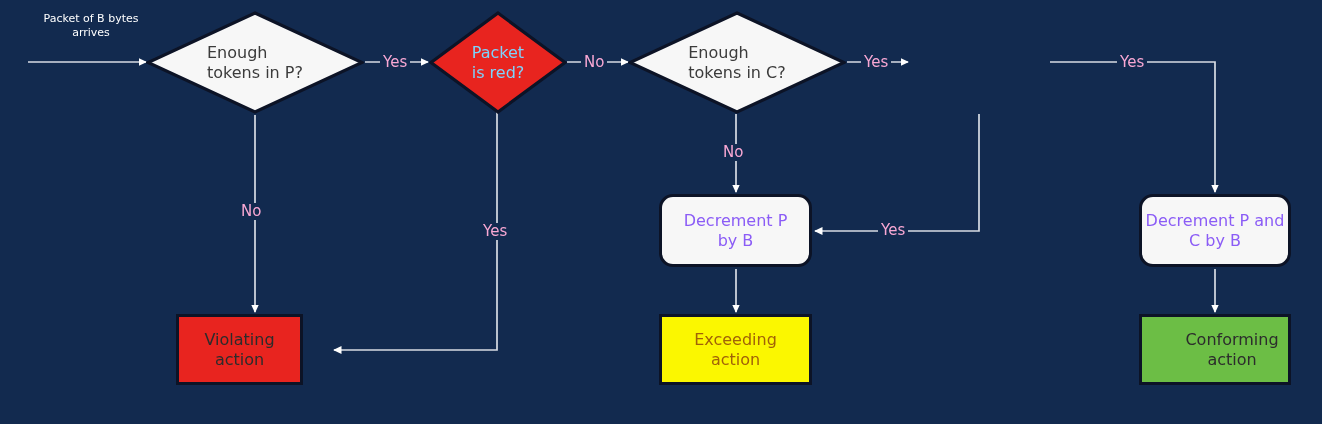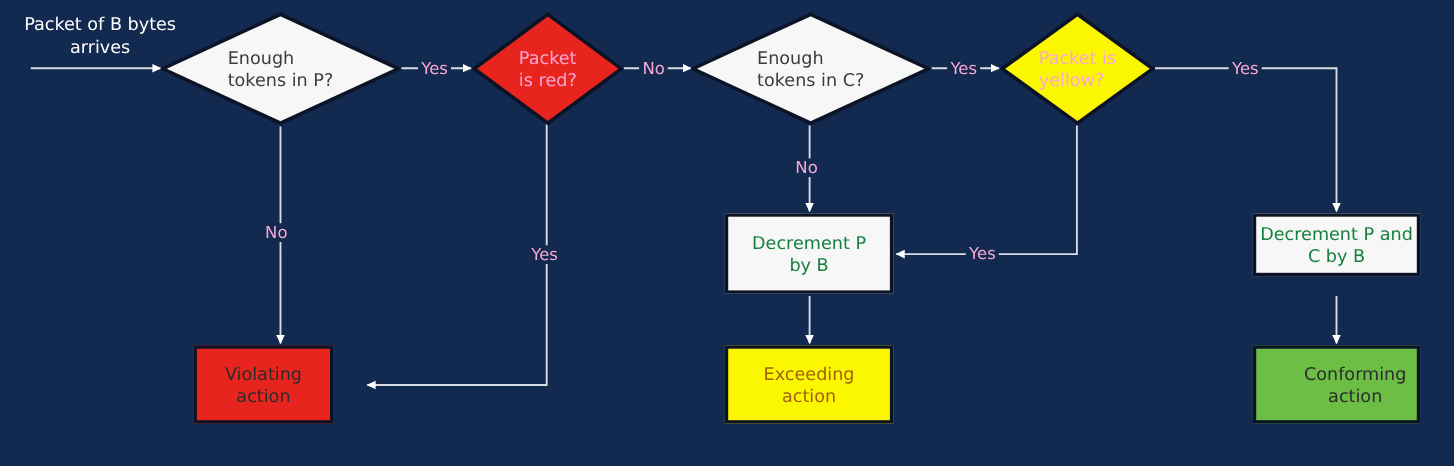--- a/index.html
+++ b/index.html
@@ -30,58 +30,58 @@
     justify-content: center;
     text-align: center;
     line-height: 1.25;
   }
   
   .rect {
     border: 3px solid #0c1326;
     font-size: 16px;
     color: #3b3b3b;
   }
-  .rect.white  { background: #f7f7f7; color: #15803d; }
+  .rect.white  { background: #f7f7f7; color: #8b5cf6; border-radius: 14px; }
   .rect.red    { background: #e8241f; color: #2c2c2c; }
   .rect.yellow { background: #fbf700; color: #a16207; }
   .rect.green  { background: #6cbe45; color: #2c2c2c; padding-left: 34px; }
 
   
   .diamond-wrap { position: absolute; }
   .diamond-wrap svg { display: block; }
   .diamond-label {
     position: absolute;
     left: 0; top: 0;
     width: 100%; height: 100%;
     display: flex;
     align-items: center;
     justify-content: center;
     text-align: left;
     font-size: 16px;
     line-height: 1.25;
     color: #3b3b3b;
     pointer-events: none;
   }
-  .diamond-label.dark { color: #f9a8d4; }
+  .diamond-label.dark { color: #7dd3fc; }
 
   
   .edge-label {
     position: absolute;
     color: #f9a8d4;
     font-size: 15px;
     background: #122a4f;
     padding: 0 3px;
     white-space: nowrap;
     line-height: 1.1;
   }
   
   .caption {
     position: absolute;
     color: #ffffff;
-    font-size: 16px;
+    font-size: 11px;
     line-height: 1.3;
     text-align: center;
     white-space: pre-line;
   }
 </style>
 </head>
 <body>
 
 <div id="canvas">
 
@@ -137,32 +137,25 @@
   </div>
 
   <div class="diamond-wrap" style="left:628px; top:11px; width:218px; height:103px;">
     <svg width="218" height="103" viewBox="0 0 218 103" xmlns="http://www.w3.org/2000/svg">
       <polygon points="109,2 216,51.5 109,101 2,51.5" fill="#f7f7f7" stroke="#0c1326" stroke-width="3.2"></polygon>
     </svg>
     <div class="diamond-label" style="white-space:pre-line;">Enough
 tokens in C?</div>
   </div>
 
-  <div class="diamond-wrap" style="left:909px; top:11px; width:141px; height:103px;">
-    <svg width="141" height="103" viewBox="0 0 141 103" xmlns="http://www.w3.org/2000/svg">
-      <polygon points="70.5,2 139,51.5 70.5,101 2,51.5" fill="#fbf700" stroke="#0c1326" stroke-width="3.2"></polygon>
-    </svg>
-    <div class="diamond-label dark" style="white-space:pre-line;">Packet is
-yellow?</div>
-  </div>
 
   <div class="node rect white" style="left:659px; top:194px; width:153px; height:73px; white-space:pre-line;">Decrement P
 by B</div>
 
-  <div class="node rect white" style="left:1139px; top:194px; width:152px; height:57px; white-space:pre-line;">Decrement P and
+  <div class="node rect white" style="left:1139px; top:194px; width:152px; height:73px; white-space:pre-line;">Decrement P and
 C by B</div>
 
   <div class="node rect red" style="left:176px; top:314px; width:127px; height:71px; white-space:pre-line;">Violating
 action</div>
 
   <div class="node rect yellow" style="left:659px; top:314px; width:153px; height:71px; white-space:pre-line;">Exceeding
 action</div>
 
   <div class="node rect green" style="left:1139px; top:314px; width:152px; height:71px; white-space:pre-line;">Conforming
 action</div>

